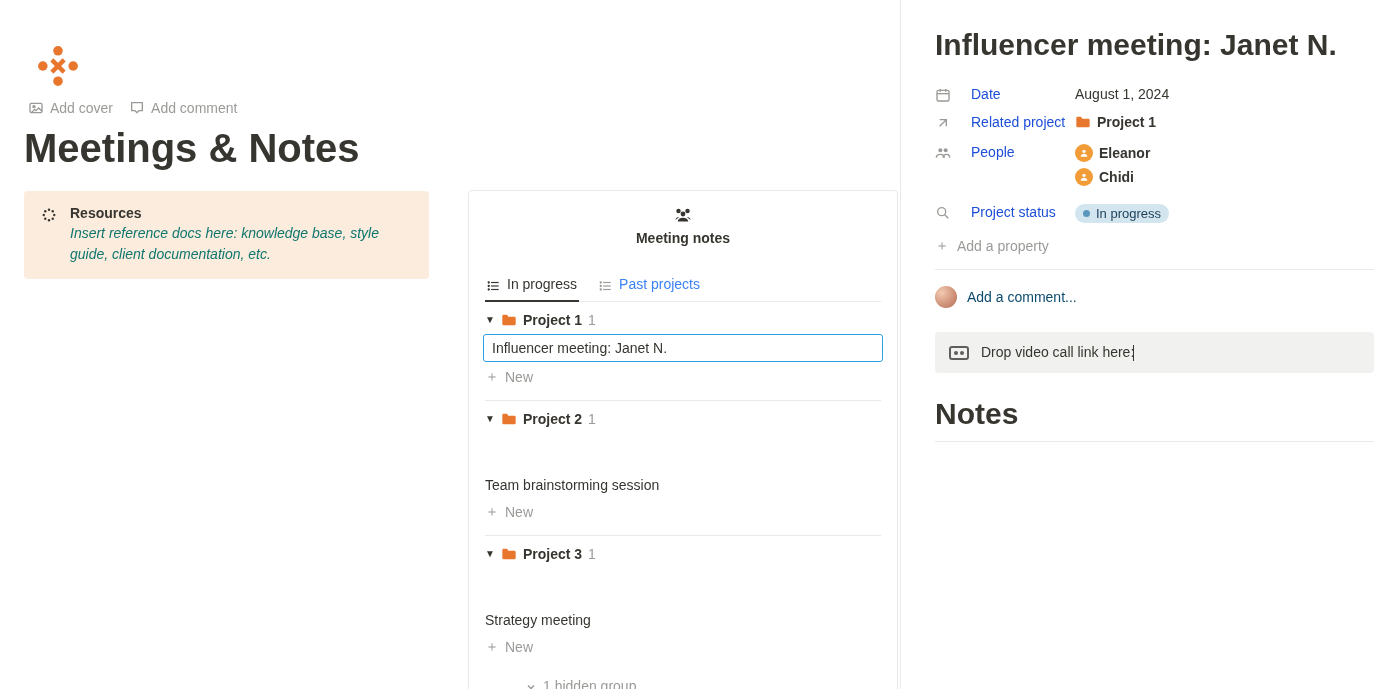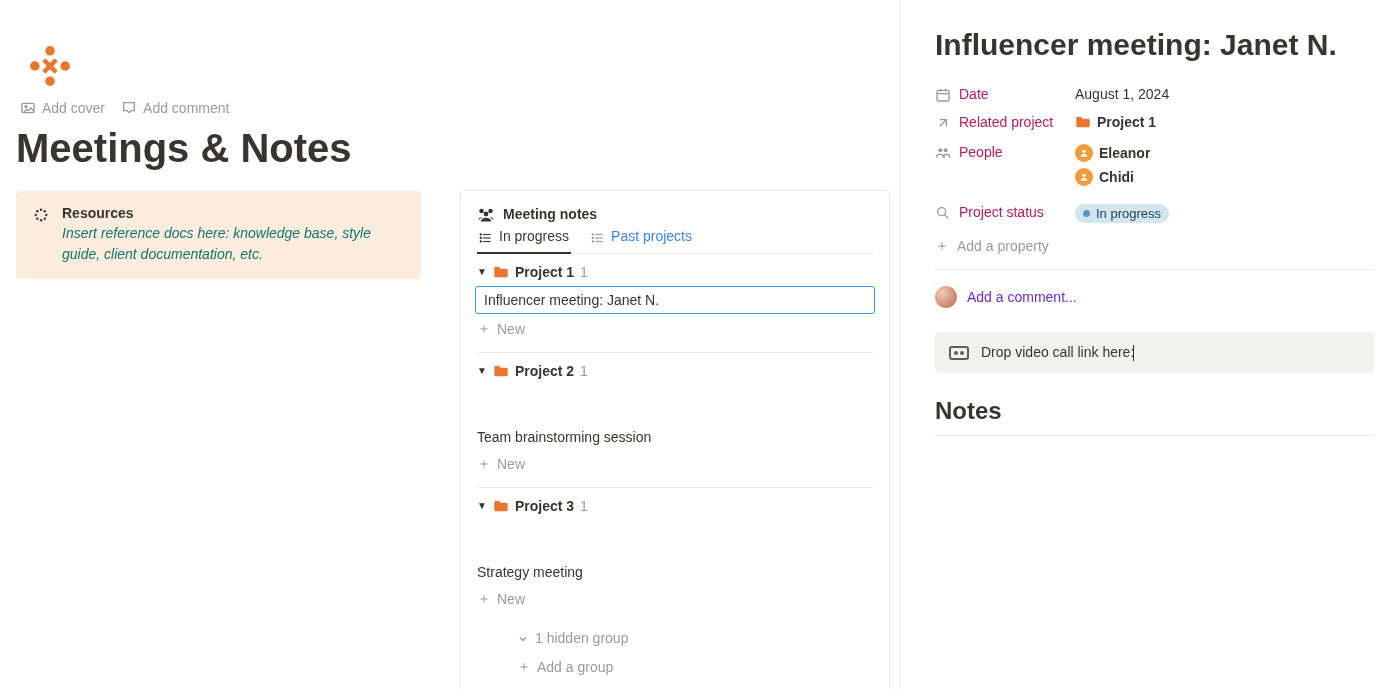--- a/index.html
+++ b/index.html
@@ -7,21 +7,21 @@
     font-family: -apple-system, BlinkMacSystemFont, "Segoe UI", Helvetica, Arial, sans-serif;
     color: #37352f;
     background: #fff;
     width: 1400px;
     height: 689px;
     overflow: hidden;
     position: relative;
   }
   .main-area {
     position: absolute;
-    left: 0; top: 0;
+    left: 8px; top: 0;
     width: 890px;
     height: 689px;
     padding: 40px 0 0 16px;
   }
   .page-icon {
     margin-left: 8px;
     margin-bottom: 6px;
   }
   .page-icon svg { display:block; }
   .toolbar {
@@ -61,21 +61,22 @@
     left: 460px;
     top: 190px;
     width: 430px;
     border: 1px solid #e9e9e7;
     border-radius: 4px;
     padding: 14px 16px 16px 16px;
   }
   .card-header {
     display:flex; align-items:center; gap:8px;
     font-weight:600; font-size:14px;
-    margin-bottom: 2px;
+    margin-bottom: 26px;
+    flex-direction: column;
   }
   .tabs {
     display:flex; gap:18px;
     border-bottom: 1px solid #e9e9e7;
     margin-bottom: 10px;
   }
   .tab {
     display:inline-flex; align-items:center; gap:6px;
     padding: 4px 2px 8px 2px;
     font-size:14px; color:#3b82f6; cursor:pointer;
@@ -135,22 +136,22 @@
     font-size:30px; font-weight:700;
     margin-bottom: 18px;
   }
   .prop-row {
     display:flex; align-items:flex-start;
     padding: 6px 0;
     font-size:14px;
   }
   .prop-label {
     width: 140px;
-    display:flex; align-items:center; gap:8px;
-    color:#be185d;
+    display:flex; align-items:center; gap:20px;
+    color:#1d4ed8;
   }
   .prop-label .picon { width:16px; height:16px; color:#9b9a97; }
   .prop-value { flex:1; color:#37352f; }
   .pill {
     display:inline-flex; align-items:center; gap:6px;
     font-size:14px; font-weight:500;
   }
   .pill .folder { vertical-align:middle; }
   .person {
     display:flex; align-items:center; gap:6px;
@@ -179,21 +180,21 @@
   }
   .divider { height:1px; background:#e9e9e7; margin: 8px 0 16px 0; }
   .comment-row {
     display:flex; align-items:center; gap:10px;
     margin-bottom: 24px;
   }
   .avatar {
     width:22px; height:22px; border-radius:50%;
     background: radial-gradient(circle at 30% 30%, #f3c9b1, #b56a51);
   }
-  .comment-placeholder { color:#6d28d9; font-size:14px; }
+  .comment-placeholder { color:#0c4a6e; font-size:14px; }
   .video-callout {
     background:#f1f1ef;
     border-radius:4px;
     padding: 12px 14px;
     display:flex; align-items:center; gap:12px;
     font-size:14px;
     margin-bottom: 24px;
   }
   .vc-icon {
     width:20px; height:14px; border:2px solid #5f5e5b; border-radius:3px;
@@ -204,21 +205,21 @@
     width:4px; height:4px; top:3px;
   }
   .vc-icon::before { left:3px; }
   .vc-icon::after { right:3px; }
   .cursor-caret {
     display:inline-block; width:1px; height:16px;
     background:#37352f; vertical-align:middle;
     margin-left:-1px;
   }
   .notes-heading {
-    font-size:24px; font-weight:700;
+    font-size:30px; font-weight:700;
     margin-bottom: 10px;
   }
   .notes-hr { height:1px; background:#e9e9e7; }
 
   svg { display:inline-block; vertical-align:middle; }
 </style>
 </head>
 <body>
 
 <div class="main-area">

